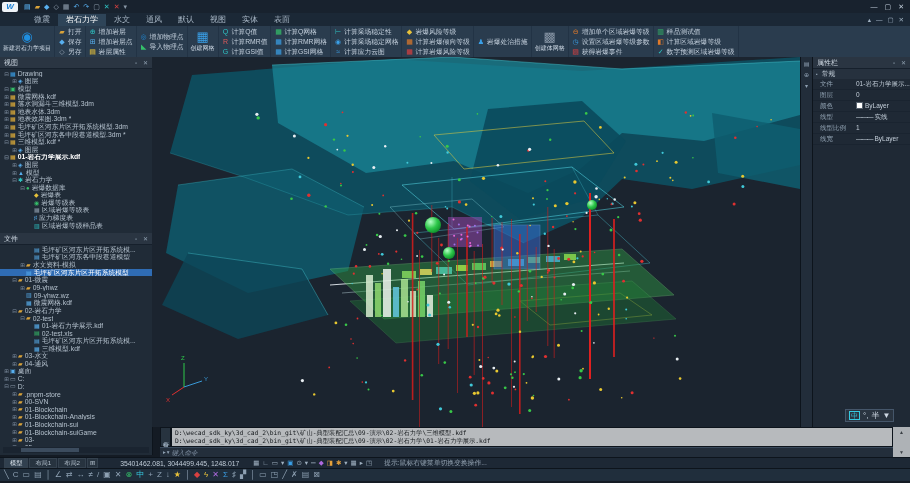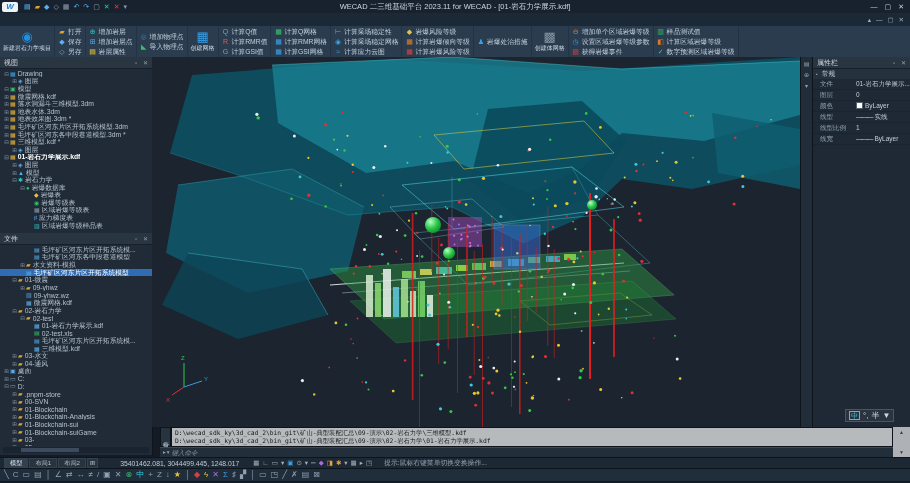--- a/index.html
+++ b/index.html
@@ -107,29 +107,38 @@
         <span class="gi" style="color: rgb(88, 176, 240);">◆</span>
         <span class="gi" style="color: rgb(138, 152, 168);">◇</span>
         <span class="gi" style="color: rgb(138, 152, 168);">▦</span>
         <span class="gi" style="color: rgb(88, 176, 240);">↶</span>
         <span class="gi" style="color: rgb(88, 176, 240);">↷</span>
         <span class="gi" style="color: rgb(138, 152, 168);">▢</span>
         <span class="gi" style="color: rgb(46, 196, 196);">✕</span>
         <span class="gi" style="color: rgb(216, 64, 64);">✕</span>
         <span class="gi" style="color: rgb(138, 152, 168);">▾</span>
       </div>
-    <div id="title">WECAD 二三维基础平台 2023.11 for WECAD - [01-岩石力学展示.kdf]</div>
     <div id="winctl">
         <span class="wc">—</span>
         <span class="wc">▢</span>
         <span class="wc">✕</span>
       </div>
   </div>
 
   <div id="tabrow">
+    <div id="tabs">
+        <div class="rtab">微震</div>
+        <div class="rtab active">岩石力学</div>
+        <div class="rtab">水文</div>
+        <div class="rtab">通风</div>
+        <div class="rtab">默认</div>
+        <div class="rtab">视图</div>
+        <div class="rtab">实体</div>
+        <div class="rtab">表面</div>
+      </div>
     <div id="docctl">
         <span class="wc">▴</span>
         <span class="wc">—</span>
         <span class="wc">▢</span>
         <span class="wc">✕</span>
       </div>
   </div>
 
   <div id="ribbon">
       <div class="rgroup bigg">

